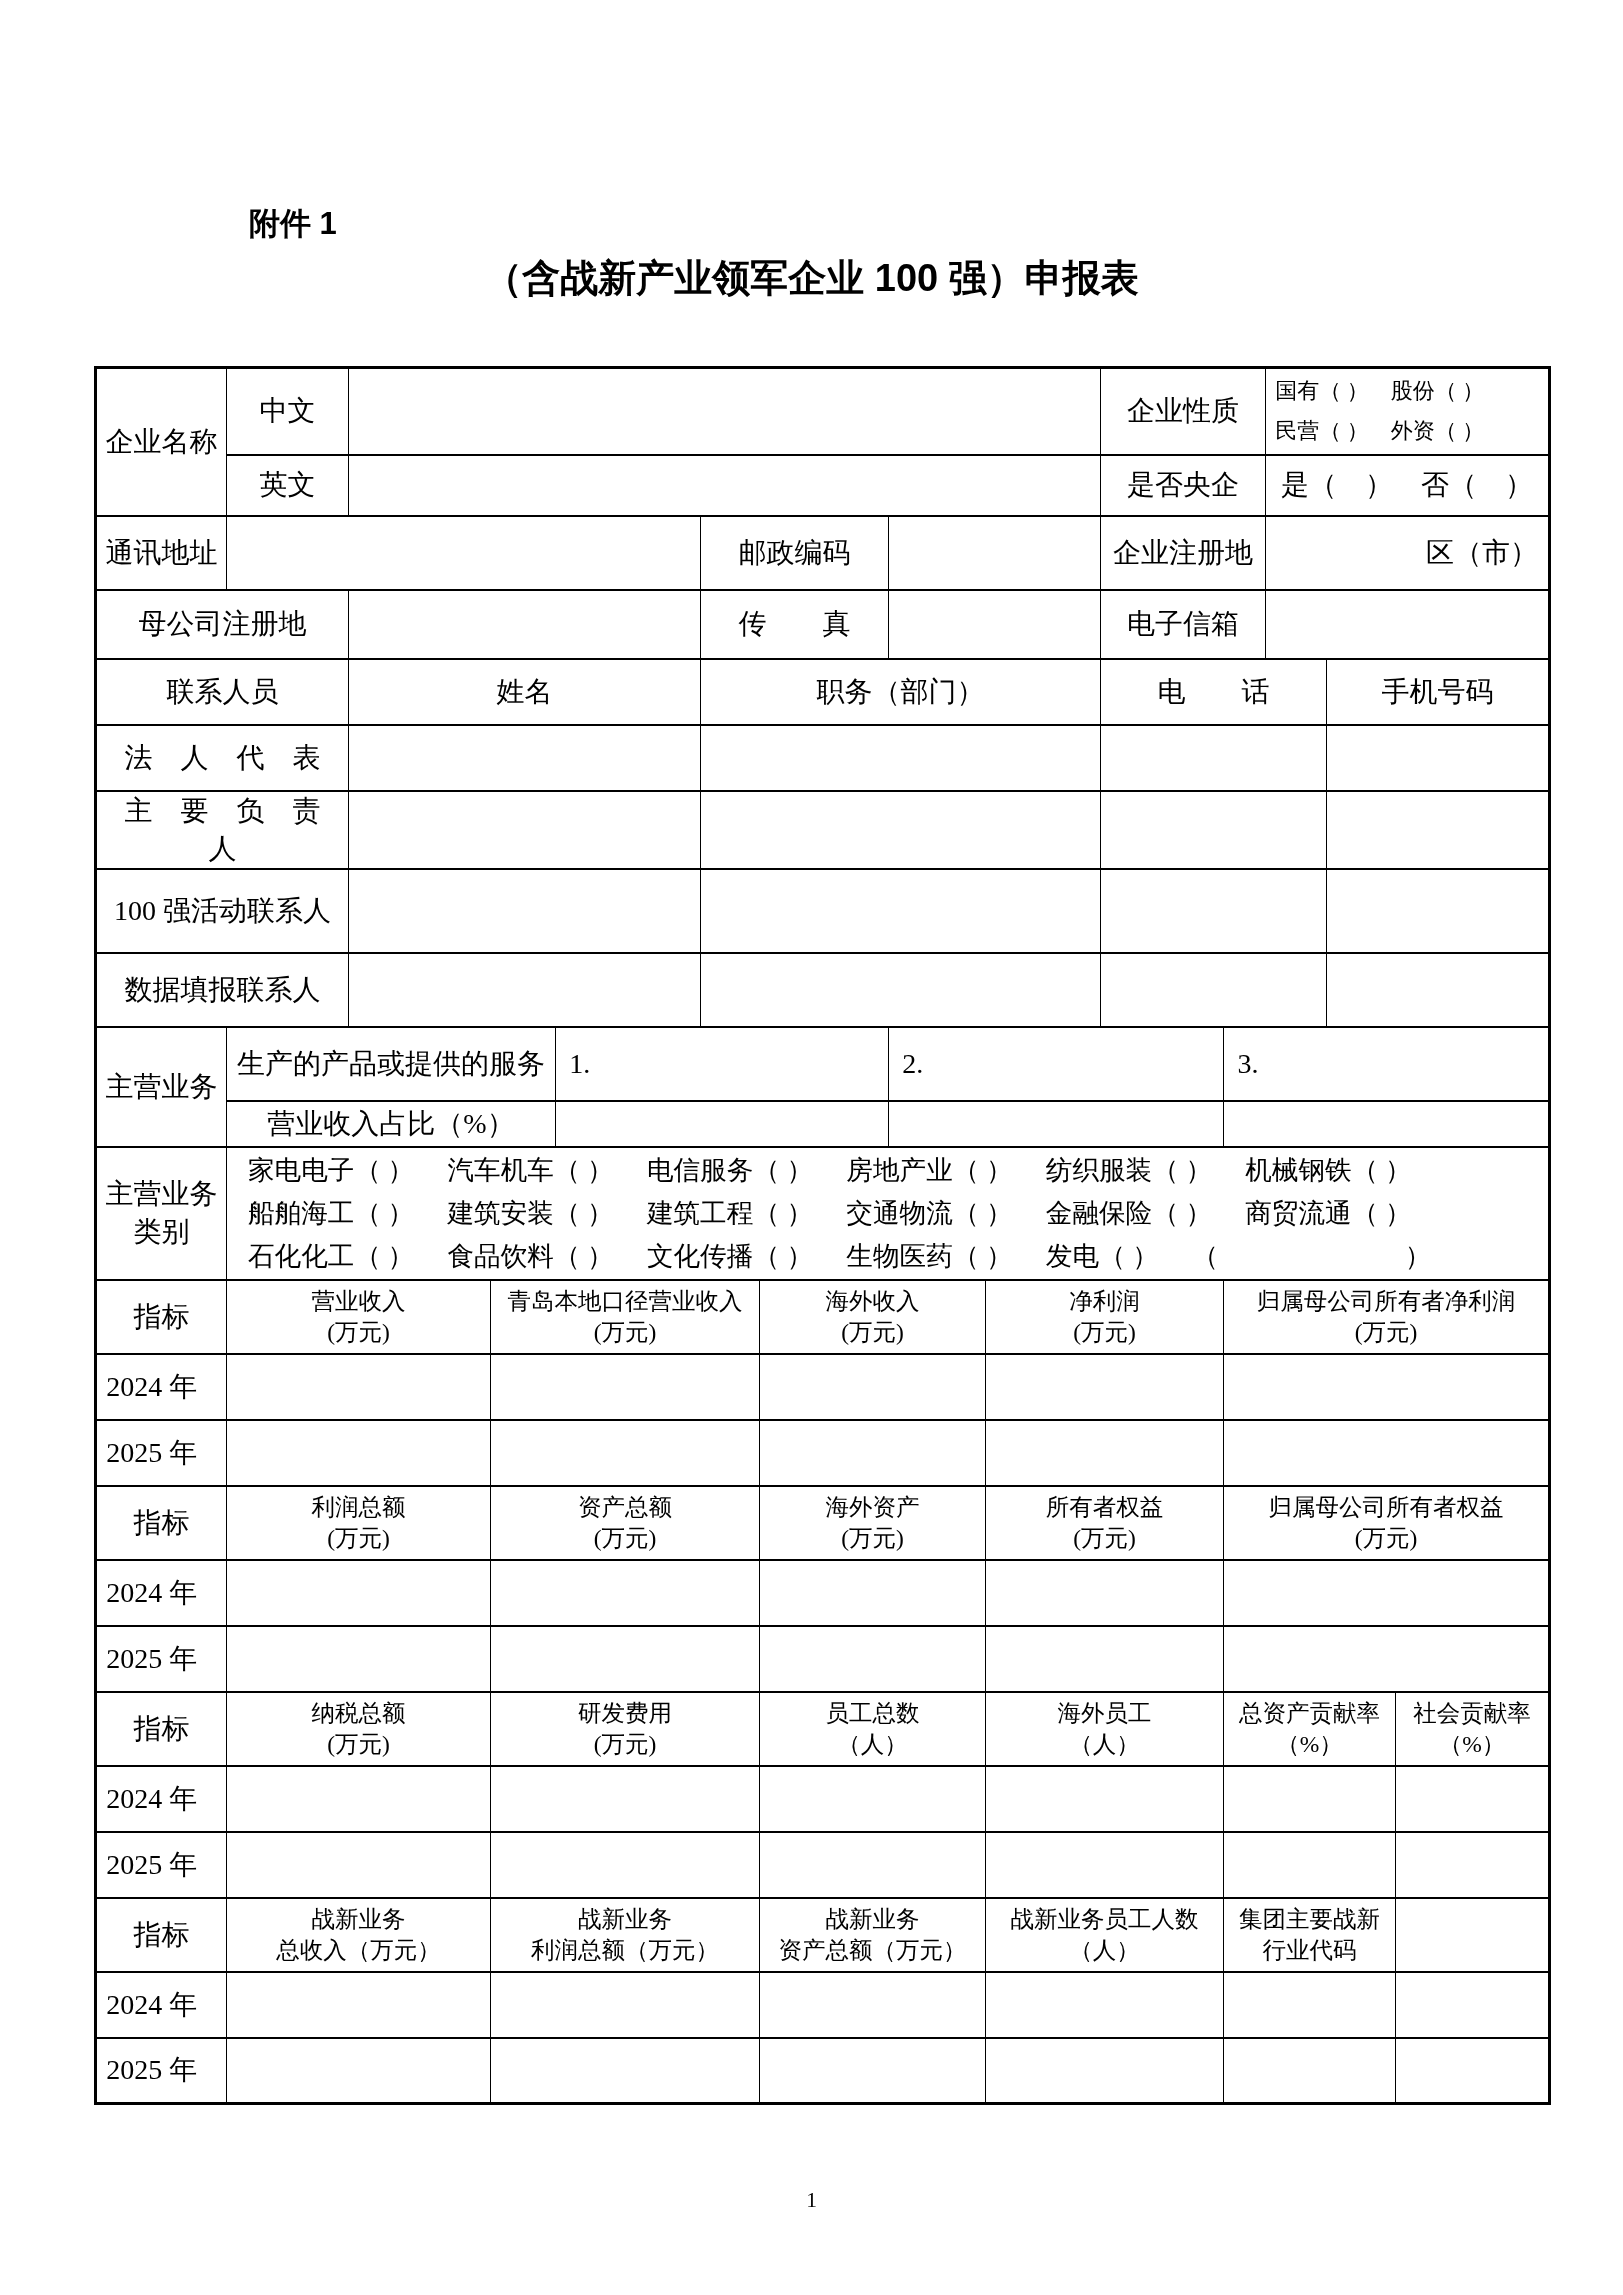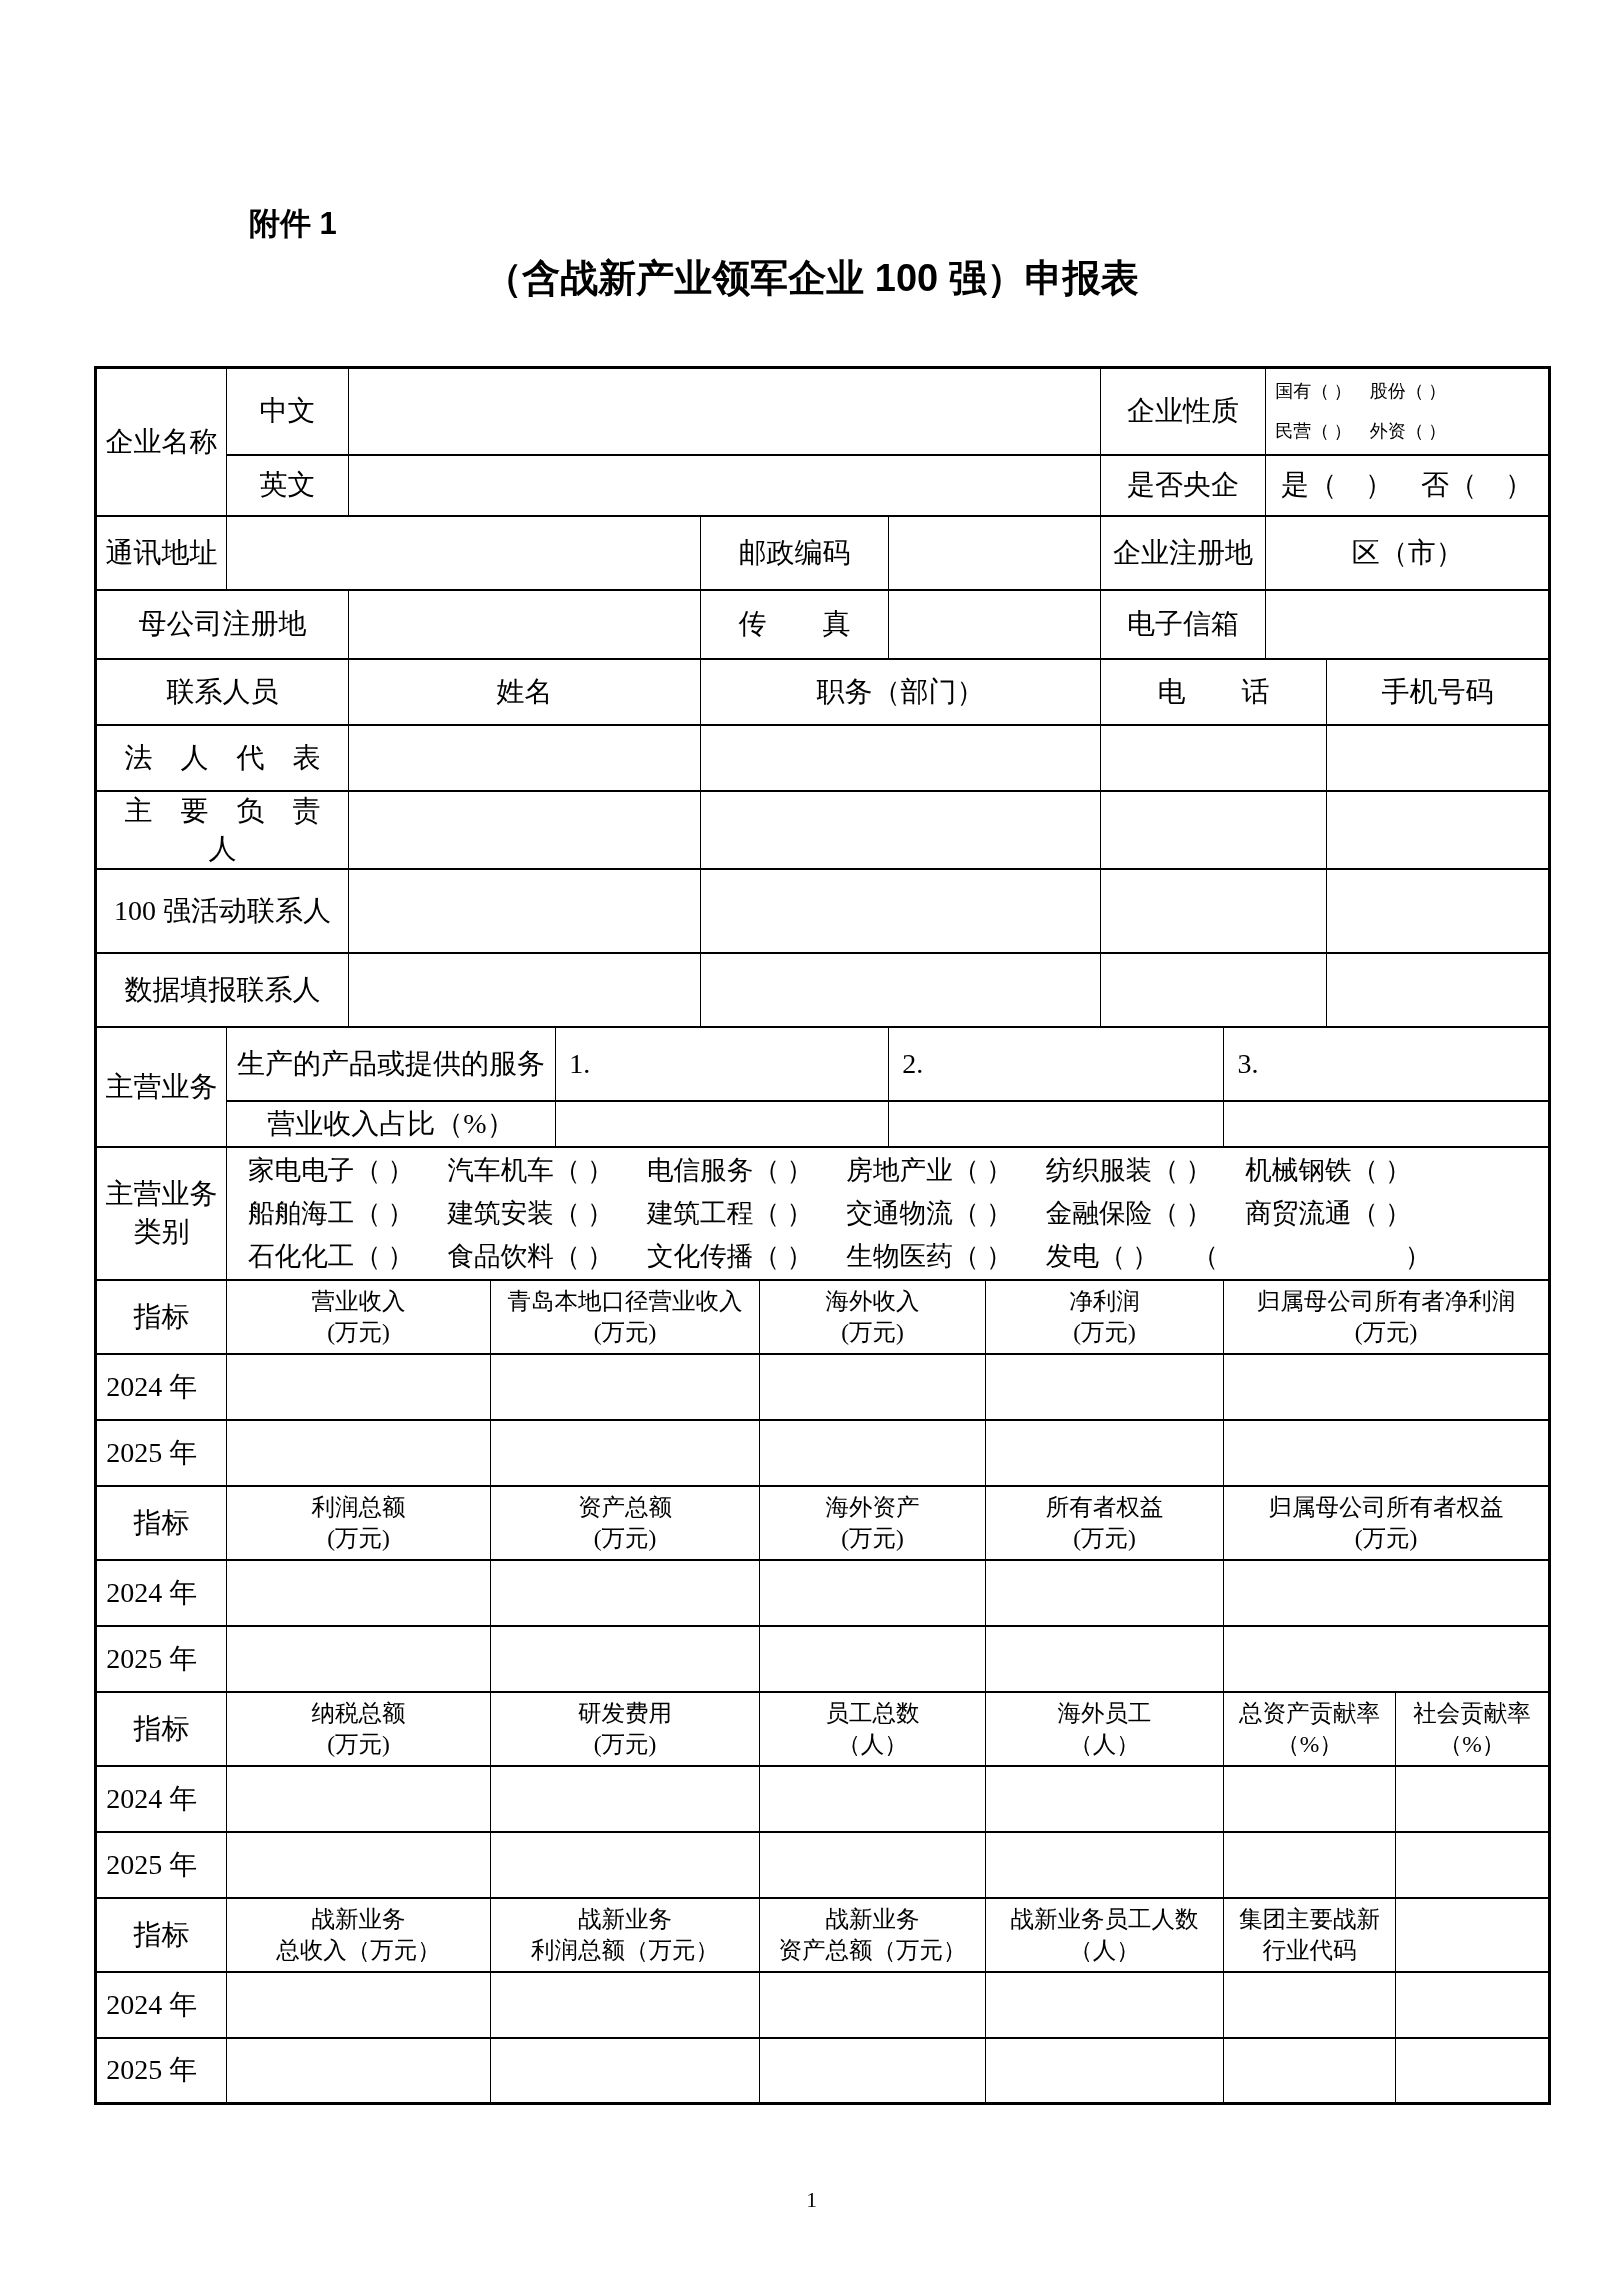--- a/index.html
+++ b/index.html
@@ -20,23 +20,23 @@
     position:absolute;left:94px;top:366px;width:1456px;
     border-collapse:collapse;table-layout:fixed;
     border:3.6px solid #000;
   }
   td{
     border:2px solid #000;border-left-width:1.5px;border-right-width:1.5px;
     text-align:center;vertical-align:middle;
     font-size:28px;padding:0 3.1px;overflow:hidden;word-break:break-all;
   }
   td.tl{text-align:left;padding-left:13.3px;}
-  td.tr-al{text-align:center;padding-right:2px;}
+  td.tr-al{text-align:right;padding-right:10px;}
   td.yr{text-align:left;padding-left:9.2px;}
-  td.opts{text-align:left;padding-left:9.2px;font-size:18px;line-height:40px;}
+  td.opts{text-align:left;padding-left:9.2px;font-size:22px;line-height:40px;}
   td.cat{text-align:left;padding-left:21px;font-size:26.6px;line-height:43px;}
   td.hdr{font-size:23.5px;line-height:31px;padding:0 14px;}
   .pagenum{
     position:absolute;left:0;top:2188px;width:100%;text-align:center;font-size:21.5px;
   }
 </style>
 </head>
 <body>
 
 <div class="attachment">附件 1</div>

